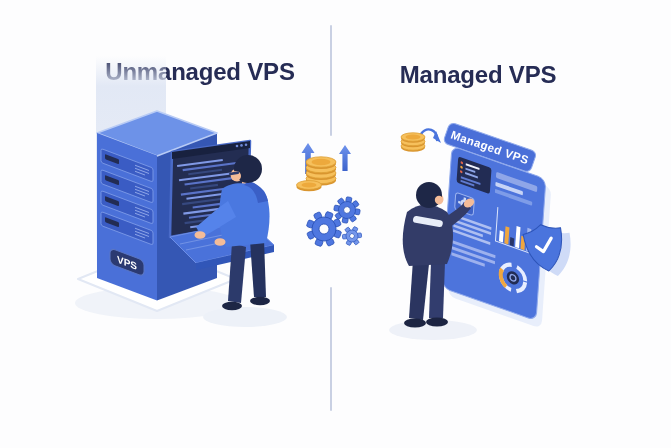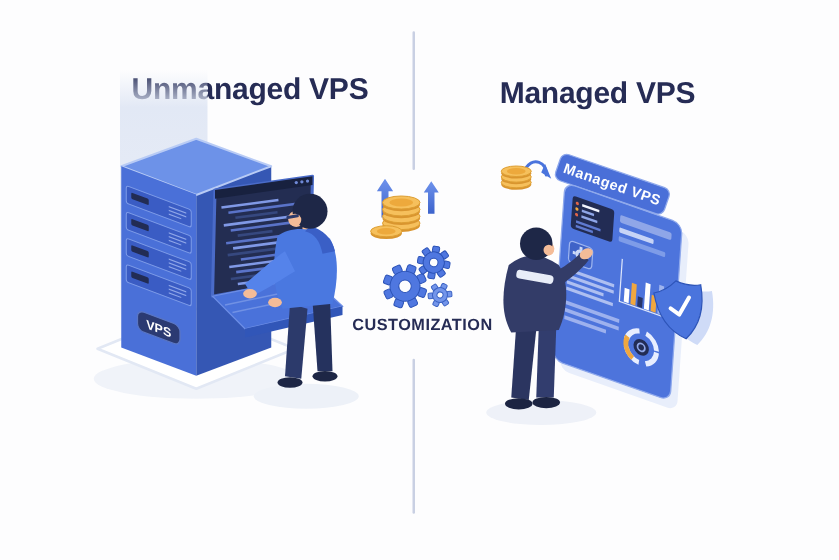--- a/index.html
+++ b/index.html
@@ -194,21 +194,20 @@
       <rect x="46.75" y="34.5" width="4.5" height="4" rx="1" transform="rotate(60 49 44)"></rect>
       <rect x="46.75" y="34.5" width="4.5" height="4" rx="1" transform="rotate(120 49 44)"></rect>
       <rect x="46.75" y="34.5" width="4.5" height="4" rx="1" transform="rotate(180 49 44)"></rect>
       <rect x="46.75" y="34.5" width="4.5" height="4" rx="1" transform="rotate(240 49 44)"></rect>
       <rect x="46.75" y="34.5" width="4.5" height="4" rx="1" transform="rotate(300 49 44)"></rect>
       <circle cx="49" cy="44" r="6"></circle>
       <circle cx="49" cy="44" r="2.4" fill="#fdfdfe"></circle>
     </g>
   </svg>
 
-  <div class="caption">CUSTOMIZATION</div>
 
   <svg class="abs" style="left:385px;top:100px" width="205" height="250" viewBox="0 0 205 250">
 
     <g>
       <path d="M36,34 C42,26 52,29 52,40" stroke="#4a74dd" stroke-width="2.4" fill="none" stroke-linecap="round"></path>
       <polygon points="48,38 56,43 51,31" fill="#4a74dd"></polygon>
       <ellipse cx="28" cy="47.6" rx="12" ry="4.2" fill="#d9952f"></ellipse>
       <ellipse cx="28" cy="46" rx="12" ry="4.2" fill="#f6c05c" stroke="#dd9e33" stroke-width="0.8"></ellipse>
       <ellipse cx="28" cy="43.1" rx="12" ry="4.2" fill="#d9952f"></ellipse>
       <ellipse cx="28" cy="41.5" rx="12" ry="4.2" fill="#f6c05c" stroke="#dd9e33" stroke-width="0.8"></ellipse>

